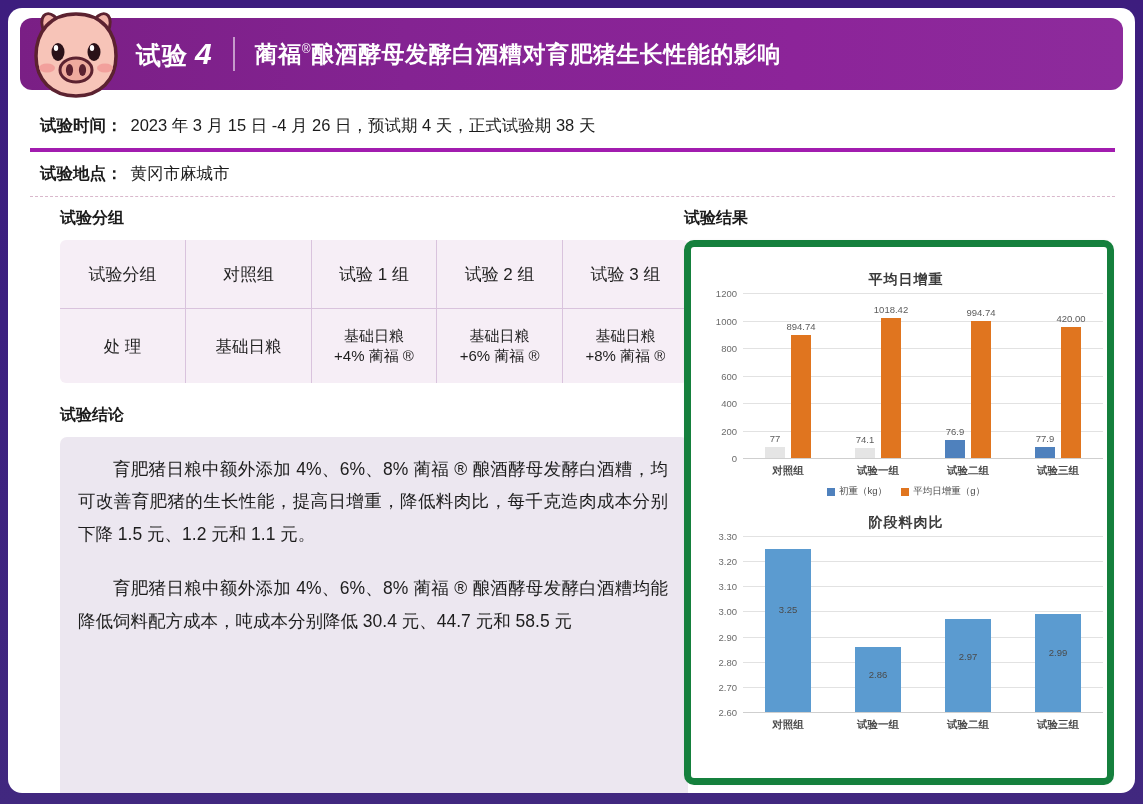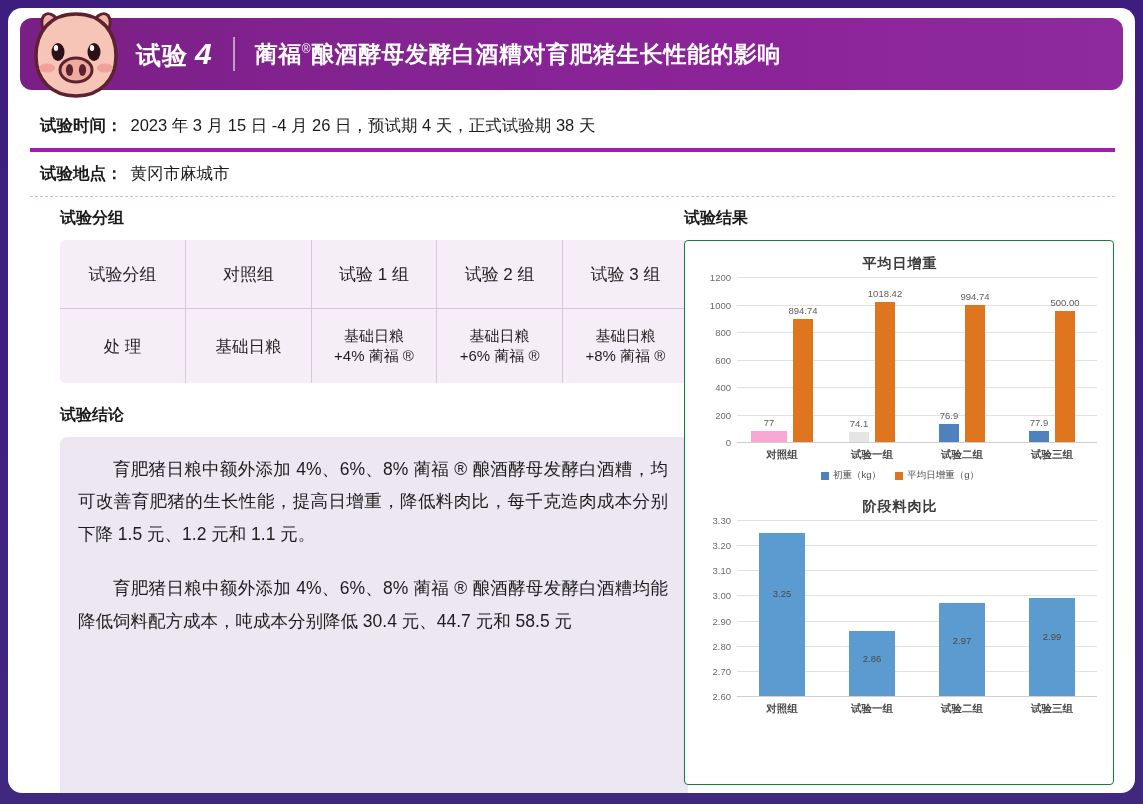--- a/index.html
+++ b/index.html
@@ -90,23 +90,23 @@
   }
   .concl-p{
     font-size:17.5px;line-height:1.85;color:#1d1d1d;
     text-indent:2em;margin:0 0 22px 0;text-align:justify;
   }
 
   
   .right{position:absolute;left:676px;top:200px;width:432px;}
   .chart-card{
     margin-top:11px;width:430px;height:545px;box-sizing:border-box;
-    background:#fff;border:1px solid #15803d;border-radius:4px;
+    background:#fff;border:7px solid #15803d;border-radius:10px;
     box-shadow:0 0 3px rgba(0,0,0,.04);
-    padding:6px 8px;
+    padding:16px 8px;
   }
   .chart{position:relative;width:414px;}
   .chart-title{
     text-align:center;font-size:14px;font-weight:bold;color:#3c3c3c;
     margin:8px 0 4px 0;letter-spacing:1px;
   }
   .plot{position:relative;margin-left:44px;margin-right:10px;}
   .gridline{position:absolute;left:0;right:0;height:1px;background:#e2e2e2;}
   .ytick{
     position:absolute;right:calc(100% + 6px);
@@ -241,21 +241,21 @@
               <div class="gridline" style="top: 82.5px;"></div>
               <div class="ytick" style="top: 82.5px;">600</div>
               <div class="gridline" style="top: 110px;"></div>
               <div class="ytick" style="top: 110px;">400</div>
               <div class="gridline" style="top: 137.5px;"></div>
               <div class="ytick" style="top: 137.5px;">200</div>
               <div class="gridline" style="top: 165px;"></div>
               <div class="ytick" style="top: 165px;">0</div>
               <div class="bars">
                 <div class="grp">
-                  <div class="bar" style="height: 10.5875px; width: 36px; background: #f9a8d4;">
+                  <div class="bar" style="height: 10.5875px; width: 20px; background: #e5e5e5;">
                     <span class="vlabel above">77</span>
                   </div>
                   <div class="bar" style="height: 123.027px; width: 20px; background: rgb(224, 117, 31);">
                     <span class="vlabel above">894.74</span>
                   </div>
                 </div>
                 <div class="grp">
                   <div class="bar" style="height: 10.1887px; width: 20px; background: #e5e5e5;">
                     <span class="vlabel above">74.1</span>
                   </div>
@@ -269,21 +269,21 @@
                   </div>
                   <div class="bar" style="height: 136.777px; width: 20px; background: rgb(224, 117, 31);">
                     <span class="vlabel above">994.74</span>
                   </div>
                 </div>
                 <div class="grp">
                   <div class="bar" style="height: 10.7112px; width: 20px; background: rgb(79, 129, 189);">
                     <span class="vlabel above">77.9</span>
                   </div>
                   <div class="bar" style="height: 130.625px; width: 20px; background: rgb(224, 117, 31);">
-                    <span class="vlabel above">500.00</span>
+                    <span class="vlabel above">420.00</span>
                   </div>
                 </div>
               </div>
             </div>
           <div class="xaxis" id="xaxis0">
               <div class="xtick">对照组</div>
               <div class="xtick">试验一组</div>
               <div class="xtick">试验二组</div>
               <div class="xtick">试验三组</div>
             </div>

